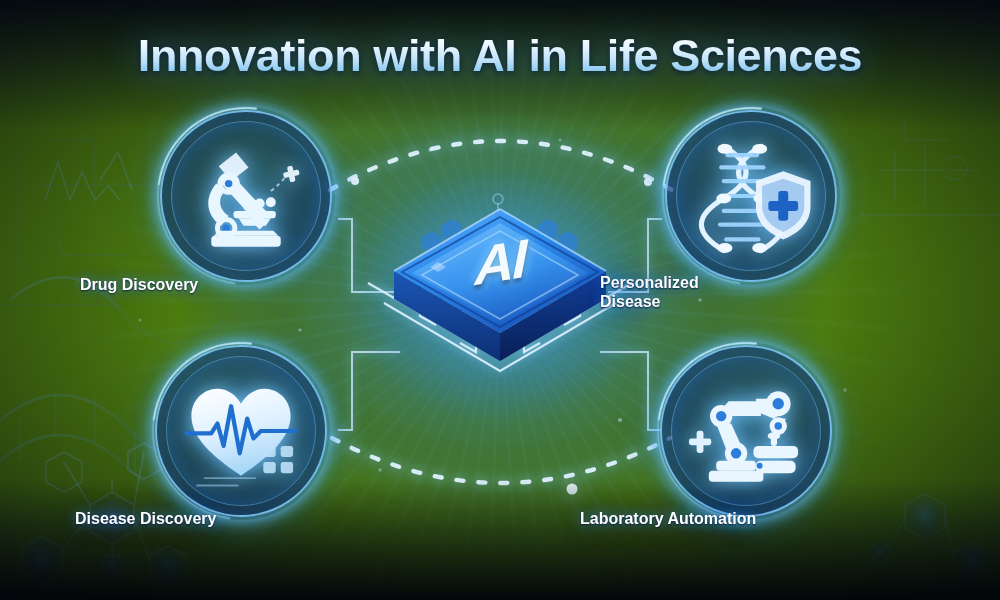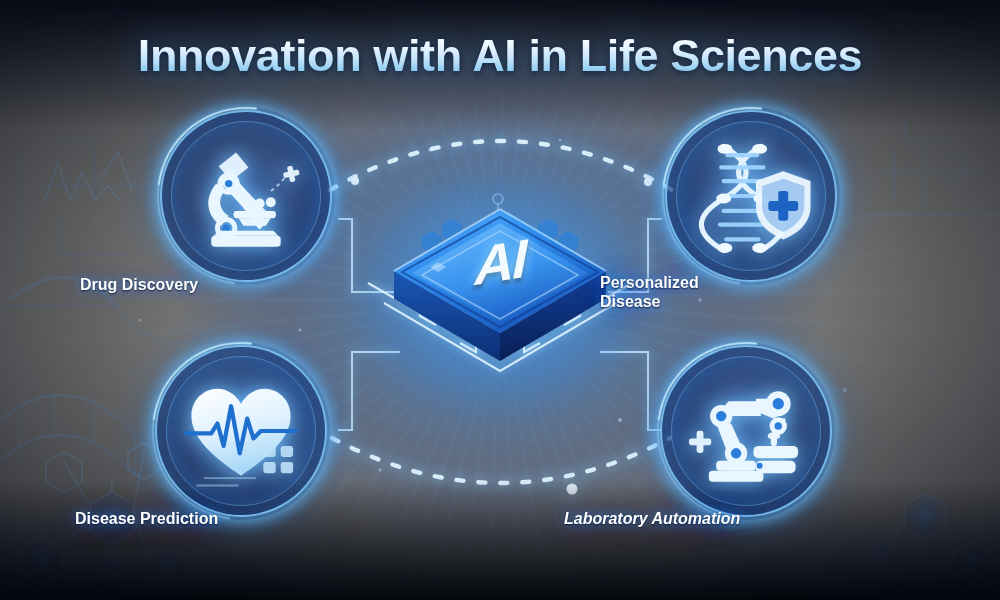--- a/index.html
+++ b/index.html
@@ -1,19 +1,19 @@
 <!DOCTYPE html>
 <html><head>
 <meta charset="utf-8">
 <style>
   html,body{margin:0;padding:0;background:#04060f;}
   body{width:1000px;height:600px;overflow:hidden;font-family:"Liberation Sans",sans-serif;}
 
   .stage{position:relative;width:1000px;height:600px;overflow:hidden;
-         background:#737373;}
+         background:#4d7c0f;}
 
   
   .bg-base{position:absolute;inset:0;
     background:
       radial-gradient(ellipse 60% 55% at 50% 48%, #1d64c8 0%, #134a9e 26%, #0c2f६e 48%, rgba(8,28,70,0) 72%),
       radial-gradient(ellipse 75% 70% at 50% 50%, #11428f 0%, #0a2758 40%, #061634 70%, #030a1c 100%),
       linear-gradient(180deg,#040a1c 0%,#061430 30%,#051128 70%,#02060f 100%);
   }
   .bg-core-glow{position:absolute;left:50%;top:48%;width:640px;height:520px;
     transform:translate(-50%,-50%);
@@ -68,21 +68,21 @@
     text-shadow:0 0 12px rgba(60,150,250,.75),0 0 26px rgba(30,100,220,.5),0 1px 2px rgba(0,8,24,.9);}
 
   
   #node-drug{left:160px;top:110px;}
   #label-drug{left:80px;top:276px;width:330px;}
   #node-pers{left:665px;top:110px;}
   #label-pers{left:600px;top:274px;width:300px;}
   #node-dis{left:155px;top:345px;}
   #label-dis{left:75px;top:510px;width:340px;}
   #node-lab{left:660px;top:345px;}
-  #label-lab{left:564px;top:510px;width:340px;font-style:italic;}
+  #label-lab{left:580px;top:510px;width:340px;}
 
   
   .chip-zone{position:absolute;left:360px;top:175px;width:280px;height:230px;}
   .chip-zone svg{position:absolute;inset:0;width:100%;height:100%;overflow:visible;}
   .chip-halo{position:absolute;left:50%;top:52%;width:300px;height:250px;transform:translate(-50%,-50%);
     background:radial-gradient(ellipse at center, rgba(110,200,255,.48) 0%, rgba(50,140,245,.26) 40%, rgba(20,70,180,0) 72%);}
   .chip-label{position:absolute;left:0;right:0;top:56px;text-align:center;
     font-size:54px;font-weight:700;font-style:italic;letter-spacing:-2px;
     color:#f4fbff;
     text-shadow:0 0 10px rgba(160,225,255,.95),0 0 26px rgba(70,170,255,.8),0 3px 4px rgba(4,20,60,.85);
@@ -406,21 +406,21 @@
           <rect x="68" y="75" width="10" height="9" rx="2"></rect>
           <rect x="82" y="75" width="10" height="9" rx="2"></rect>
         </g>
         <g stroke="#9fd0f2" stroke-width="1.6" opacity=".55" fill="none">
           <path d="M20 88 L62 88"></path>
           <path d="M14 94 L48 94"></path>
         </g>
       </svg>
     </div>
   </div>
-  <div class="label" id="label-dis">Disease Prediction</div>
+  <div class="label" id="label-dis">Disease Discovery</div>
 
   <div class="node" id="node-lab">
     <div class="ring-outer"></div>
     <div class="ring-inner"></div>
     <div class="ring-arc"></div>
     <div class="icon-wrap">
       <svg viewBox="0 0 100 100">
         <g fill="#e9f6ff">
 
           <path d="M24 40 L36 26 L62 26 L62 38 L36 38 Z"></path>

